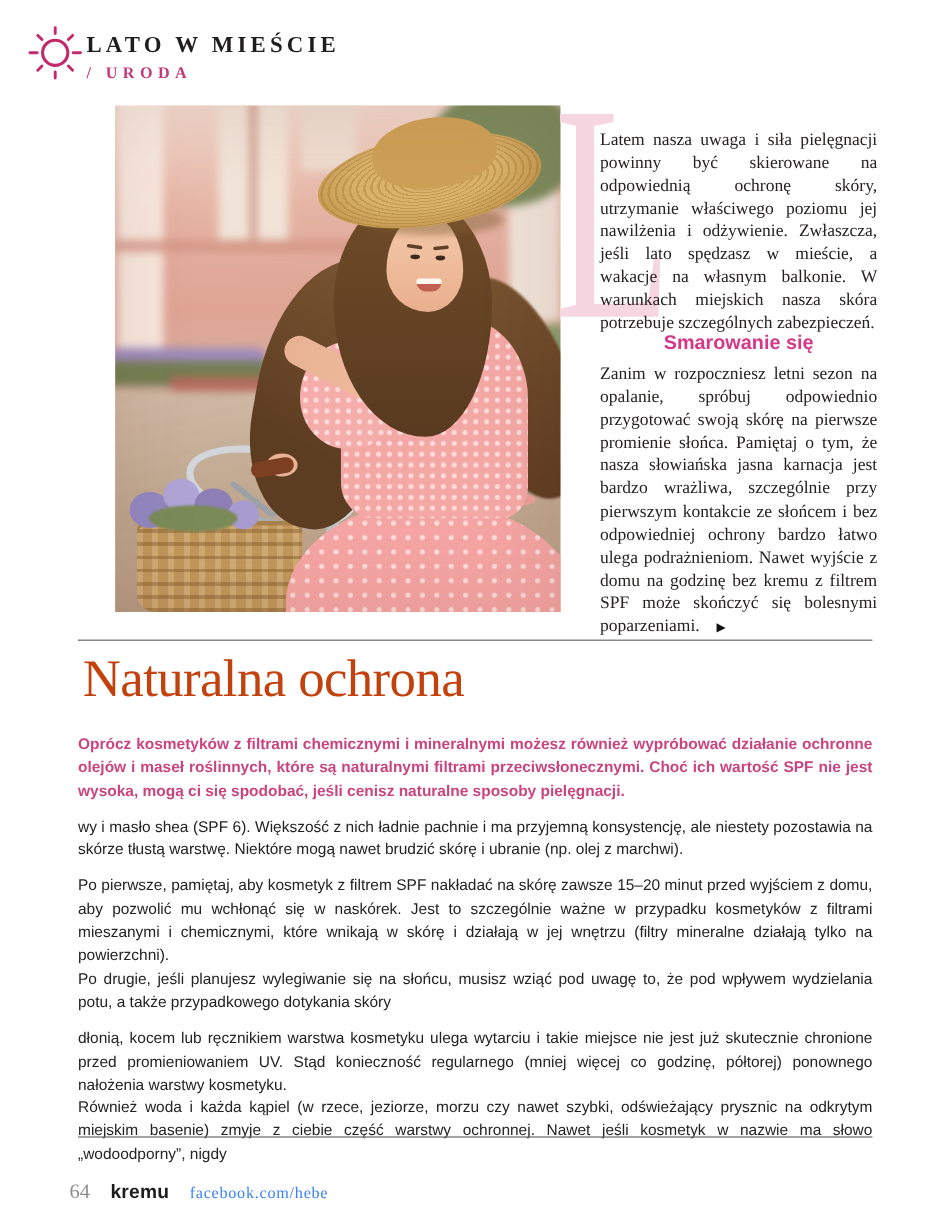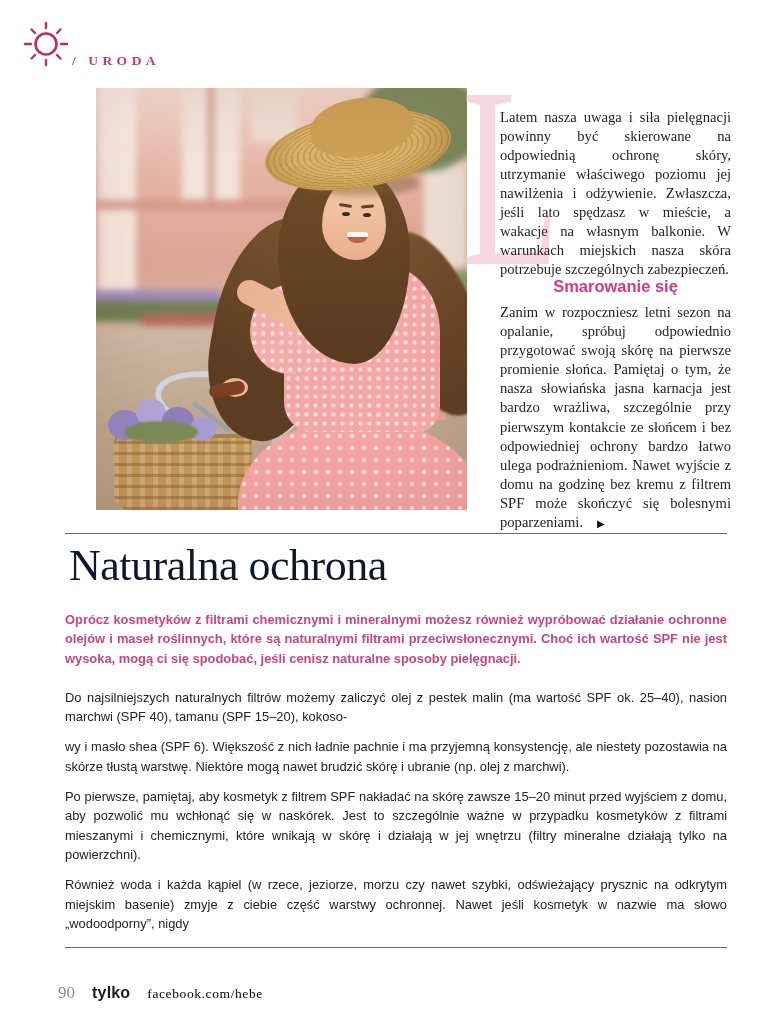--- a/index.html
+++ b/index.html
@@ -109,54 +109,55 @@
   .prep-h{font-size:16.5px;font-weight:700;color:#d63788;text-align:center;margin:0 0 7px 0;}
   .prep-p{font-family:"Liberation Serif",serif;font-size:14.6px;line-height:19.1px;
           text-align:justify;color:#262222;margin:0;}
   .arrow{font-size:10px;margin-left:14px;color:#111;letter-spacing:0;}
 
   
   .rule{left:65px;width:662px;height:1px;background:#6a6a6a;}
   .rule-top{top:533px;}
   .rule-bot{top:947px;}
   .headline{left:69px;top:540px;font-family:"Liberation Serif",serif;font-size:44px;
-            letter-spacing:-.5px;color:#0f172a;}
+            letter-spacing:-.5px;color:#c2410c;}
   .cols{left:65px;top:610px;width:662px;display:flex;gap:11px;flex-direction:column;}
   .col{flex:1 1 0;}
   .col p{margin:0;font-size:12.9px;line-height:19.3px;text-align:justify;}
   .lead{color:#ca4580;font-weight:700;}
   .gap-top{margin-top:20px !important;}
   .subhead{color:#d0368a;font-weight:700;text-align:left !important;margin-top:19px !important;
            font-size:13.2px !important;}
   .boldblk{font-weight:700;}
 
   
   .footer{left:58px;top:983px;display:flex;align-items:baseline;gap:17px;}
   .pageno{font-family:"Liberation Serif",serif;font-size:17px;color:#8e8e8e;}
   .brand{font-size:16px;font-weight:700;color:#1c1c1c;letter-spacing:.2px;}
-  .social{font-family:"Liberation Serif",serif;font-size:13.5px;color:#000000;letter-spacing:.6px;}
+  .social{font-family:"Liberation Serif",serif;font-size:13.5px;color:#3b82f6;letter-spacing:.6px;}
 </style>
 </head>
 <body>
 
 <div class="page">
 
   <svg class="abs sun" viewBox="0 0 52 52">
     <circle cx="26" cy="27" r="10.5" fill="none" stroke="#c22a6c" stroke-width="2.6"></circle>
     <g stroke="#c22a6c" stroke-width="2.4" stroke-linecap="round">
       <line x1="26" y1="6" x2="26" y2="11"></line>
       <line x1="26" y1="43" x2="26" y2="48"></line>
       <line x1="5" y1="27" x2="11" y2="27"></line>
       <line x1="41" y1="27" x2="47" y2="27"></line>
       <line x1="11.5" y1="12.5" x2="15" y2="16"></line>
       <line x1="37" y1="38" x2="40.5" y2="41.5"></line>
       <line x1="40.5" y1="12.5" x2="37" y2="16"></line>
       <line x1="15" y1="38" x2="11.5" y2="41.5"></line>
     </g>
   </svg>
+  <div class="abs sec-title">LATO W MIEŚCIE</div>
   <div class="abs sec-cat">/ URODA</div>
 
   <div class="abs photo">
     <div class="ph-blur">
       <div class="ph-bg"></div>
       <div class="ph-pillar"></div>
       <div class="ph-win1"></div>
       <div class="ph-winbar"></div>
       <div class="ph-win3"></div>
       <div class="ph-win2"></div>
@@ -214,34 +215,35 @@
     <p class="prep-h">Smarowanie się</p>
     <p class="prep-p"><span>Zanim w rozpoczniesz letni sezon na opalanie, spróbuj odpowiednio przygotować swoją skórę na pierwsze promienie słońca. Pamiętaj o tym, że nasza słowiańska jasna karnacja jest bardzo wrażliwa, szczególnie przy pierwszym kontakcie ze słońcem i bez odpowiedniej ochrony bardzo łatwo ulega podrażnieniom. Nawet wyjście z domu na godzinę bez kremu z filtrem SPF może skończyć się bolesnymi poparzeniami.</span><span class="arrow">▶</span></p>
   </div>
 
   <div class="abs rule rule-top"></div>
   <div class="abs headline">Naturalna ochrona</div>
 
   <div class="abs cols">
     <div class="col">
       <p class="lead">Oprócz kosmetyków z filtrami chemicznymi i mineralnymi możesz również wypróbować działanie ochronne olejów i maseł roślinnych, które są naturalnymi filtrami przeciwsłonecznymi. Choć ich wartość SPF nie jest wysoka, mogą ci się spodobać, jeśli cenisz naturalne sposoby pielęgnacji.</p>
-      <p class="gap-top">Do najsilniejszych naturalnych filtrów możemy zaliczyć olej z pestek malin (ma wartość SPF ok. 25–40), nasion marchwi (SPF 40), tamanu (SPF 15–20), kokoso-</p>
     </div>
     <div class="col">
       <p>wy i masło shea (SPF 6). Większość z nich ładnie pachnie i ma przyjemną konsystencję, ale niestety pozostawia na skórze tłustą warstwę. Niektóre mogą nawet brudzić skórę i ubranie (np. olej z marchwi).</p>
     </div>
     <div class="col">
       <p>Po pierwsze, pamiętaj, aby kosmetyk z filtrem SPF nakładać na skórę zawsze 15–20 minut przed wyjściem z domu, aby pozwolić mu wchłonąć się w naskórek. Jest to szczególnie ważne w przypadku kosmetyków z filtrami mieszanymi i chemicznymi, które wnikają w skórę i działają w jej wnętrzu (filtry mineralne działają tylko na powierzchni).</p>
-    </div>
-    <div class="col">
+      <p>Po drugie, jeśli planujesz wylegiwanie się na słońcu, musisz wziąć pod uwagę to, że pod wpływem wydzielania potu, a także przypadkowego dotykania skóry</p>
+    </div>
+    <div class="col">
+      <p>dłonią, kocem lub ręcznikiem warstwa kosmetyku ulega wytarciu i takie miejsce nie jest już skutecznie chronione przed promieniowaniem UV. Stąd konieczność regularnego (mniej więcej co godzinę, półtorej) ponownego nałożenia warstwy kosmetyku.</p>
       <p>Również woda i każda kąpiel (w rzece, jeziorze, morzu czy nawet szybki, odświeżający prysznic na odkrytym miejskim basenie) zmyje z ciebie część warstwy ochronnej. Nawet jeśli kosmetyk w nazwie ma słowo „wodoodporny”, nigdy</p>
     </div>
   </div>
 
   <div class="abs rule rule-bot"></div>
 
   <div class="abs footer">
-    <span class="pageno">90</span>
-    <span class="brand">tylko</span>
+    <span class="pageno">64</span>
+    <span class="brand">kremu</span>
     <span class="social">facebook.com/hebe</span>
   </div>
 
 </div>
 
 </body></html>

